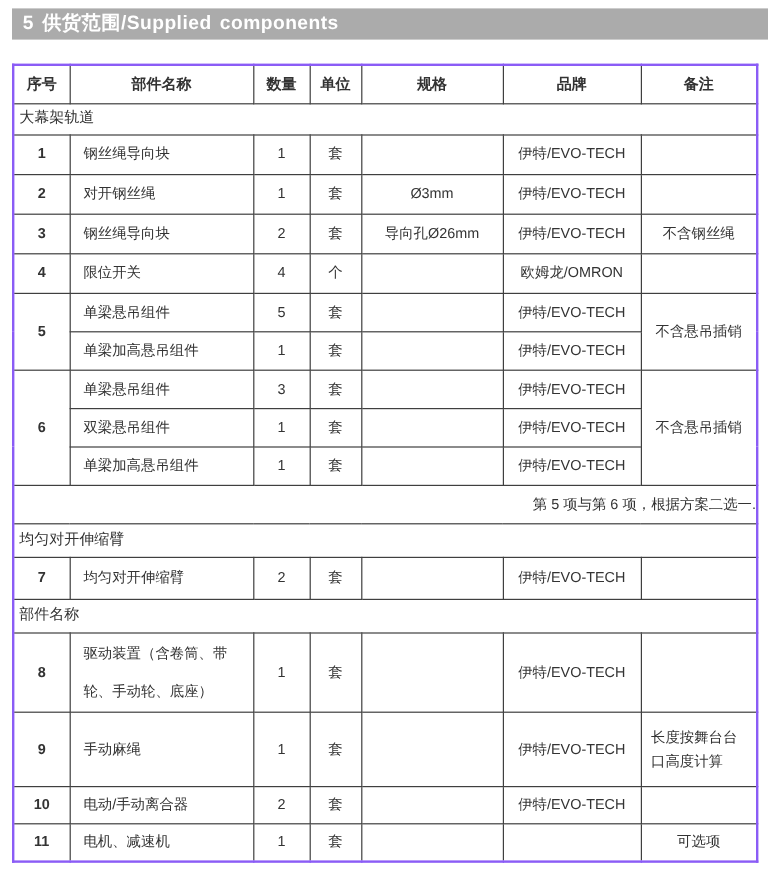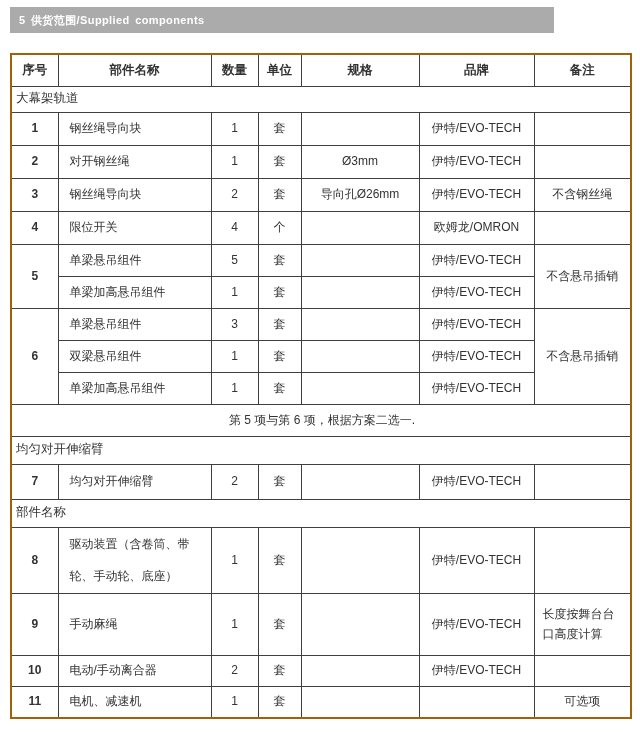--- a/index.html
+++ b/index.html
@@ -9,40 +9,40 @@
     width: 640px;
     height: 732px;
     font-family: "Liberation Sans", "DejaVu Sans", sans-serif;
     color: #333333;
     position: relative;
   }
   .title-bar {
     position: absolute;
     left: 10px;
     top: 7px;
-    width: 544px;
+    width: 630px;
     height: 26px;
     background: #ababab;
     color: #ffffff;
-    font-size: 11px;
+    font-size: 16px;
     font-weight: bold;
     line-height: 26px;
     padding-left: 9px;
     box-sizing: border-box;
     letter-spacing: 0.4px;
     word-spacing: 2px;
   }
   table.spec {
     position: absolute;
     left: 10px;
     top: 53px;
     width: 620px;
     border-collapse: collapse;
     table-layout: fixed;
-    border: 2px solid #a16207;
+    border: 2px solid #8b5cf6;
   }
   .spec th, .spec td {
     border: 1px solid #3f3f3f;
     font-size: 12px;
     padding: 0;
     overflow: hidden;
     vertical-align: middle;
     line-height: 1.4;
   }
   .spec th {
@@ -58,21 +58,21 @@
     padding-right: 5px;
   }
   td.name-tall { line-height: 32px; }
   td.section-cell {
     font-weight: normal;
     text-align: left;
     padding-left: 4px;
     font-size: 12.5px;
   }
   td.plan-note-cell {
-    text-align: center;
+    text-align: right;
     padding-left: 2px;
     margin-top: 24px;
   }
   td.note-wrap {
     line-height: 1.7;
     padding-left: 8px;
     padding-right: 8px;
   }
   tr.h-header  { height: 32px; }
   tr.h-section { height: 26px; }

